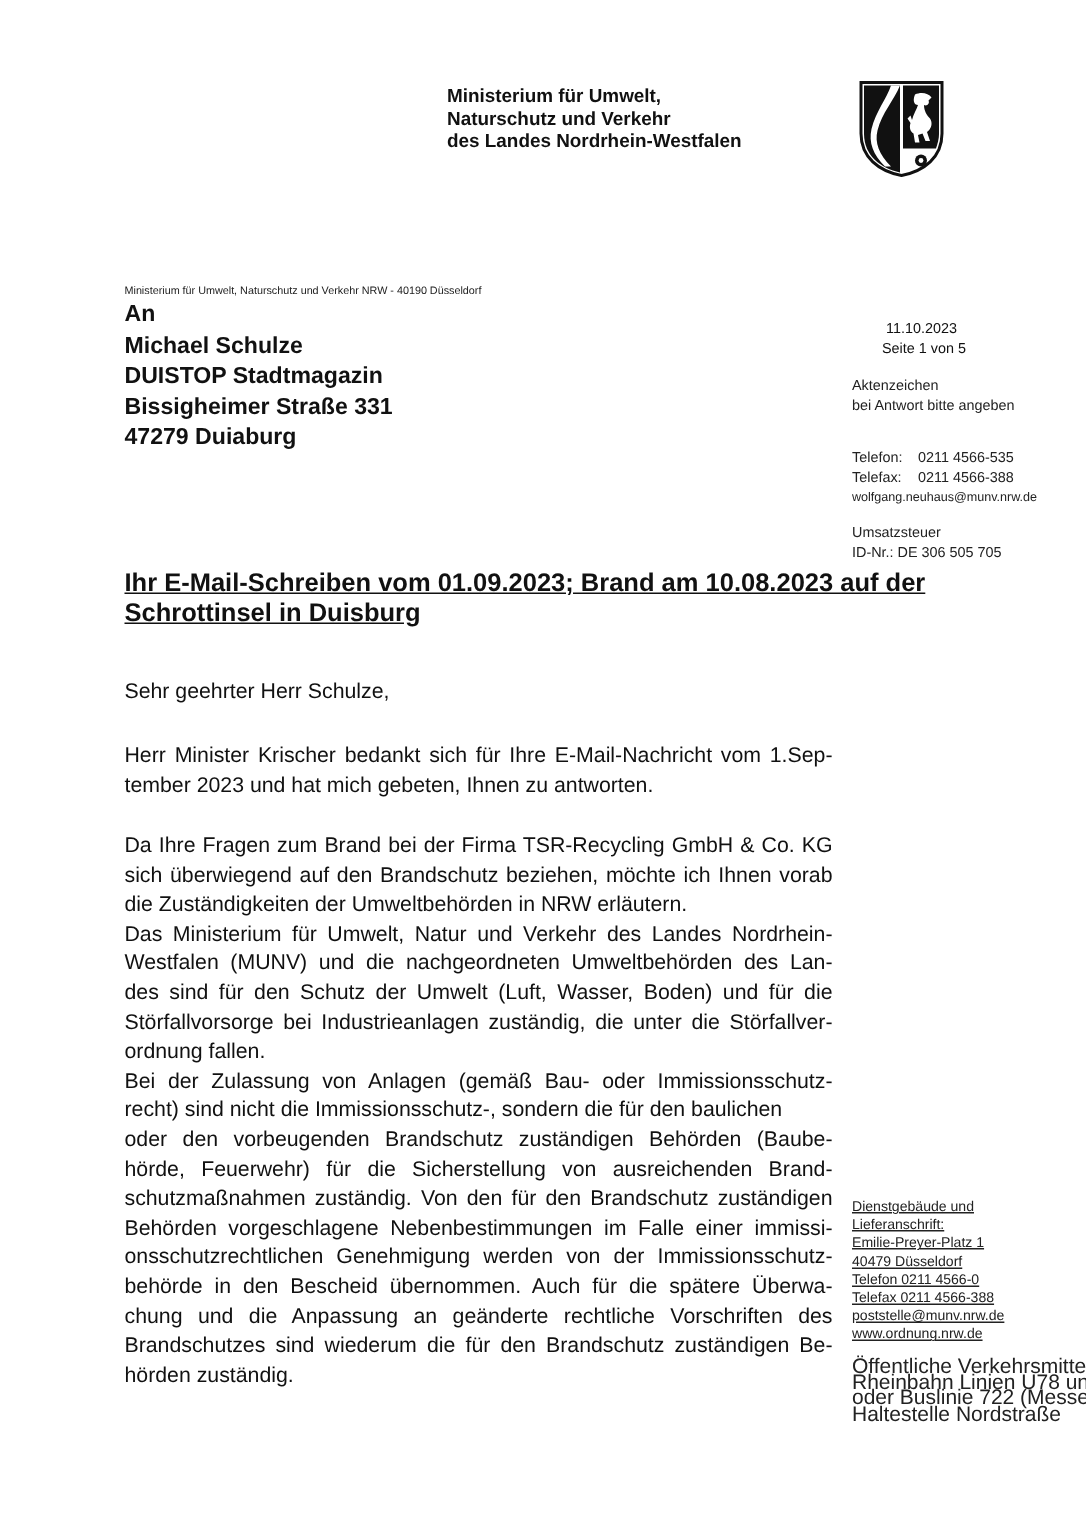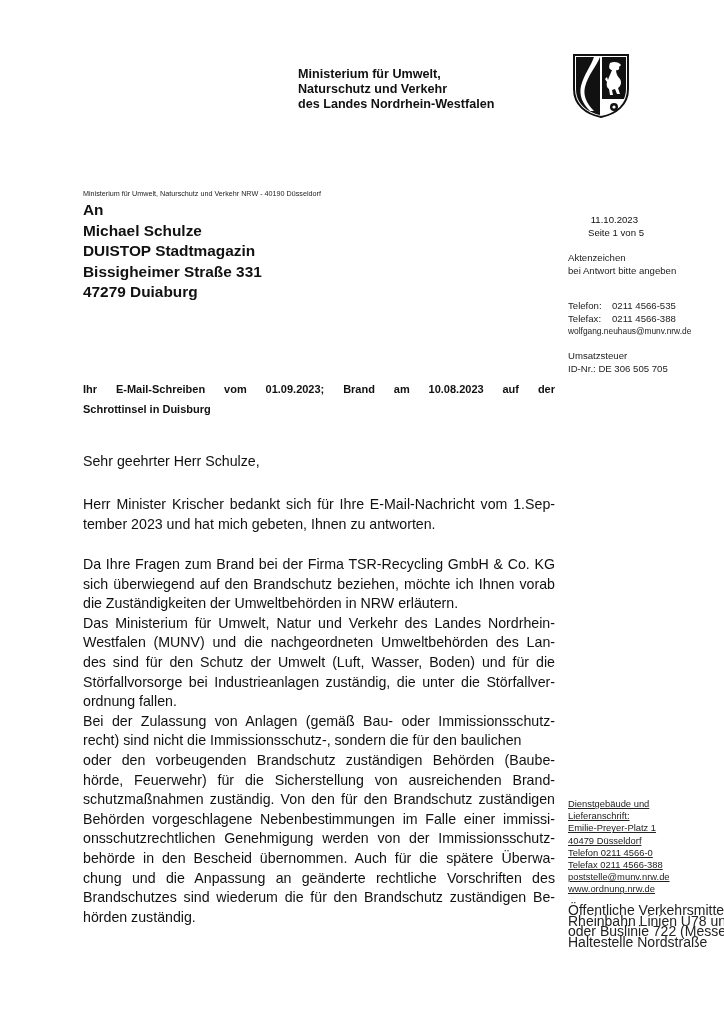--- a/index.html
+++ b/index.html
@@ -1,28 +1,28 @@
 <!DOCTYPE html>
 <html><head>
 <meta charset="utf-8">
 <style>
   html, body { margin: 0; padding: 0; background: #ffffff; }
   body { width: 724px; height: 1024px; position: relative; overflow: hidden; color: #111; font-family: "Liberation Sans", sans-serif; }
   .abs { position: absolute; }
-  .ministry { left: 298px; top: 67px; font-size: 12.6px; font-weight: bold; line-height: 15px; color: #111; }
+  .ministry { left: 298px; top: 57px; font-size: 12.6px; font-weight: bold; line-height: 15px; color: #111; }
   .ministry div { white-space: nowrap; }
   .crest { left: 572px; top: 53px; width: 58px; height: 66px; }
   .return-line { left: 83px; top: 189px; font-size: 7.2px; color: #222; white-space: nowrap; }
   .recipient { left: 83px; top: 200px; font-size: 15.4px; line-height: 20.6px; font-weight: bold; }
   .recipient div { white-space: nowrap; }
   .side { left: 568px; font-size: 9.6px; line-height: 12.5px; color: #222; }
   .side div { white-space: nowrap; }
   .date-block { left: 588px; top: 214px; font-size: 9.6px; line-height: 12.5px; text-align: right; width: 50px; }
   .date-block div { white-space: nowrap; text-align: right; }
-  .subject { left: 83px; top: 379px; width: 472px; font-size: 11px; font-weight: bold; line-height: 20px; text-align: justify; text-align-last: left; }
+  .subject { left: 83px; top: 379px; width: 472px; font-size: 17px; font-weight: bold; line-height: 20px; text-align: justify; text-align-last: left; text-decoration: underline; }
   .body-text { left: 83px; width: 472px; font-size: 14.2px; line-height: 19.6px; }
   .body-text div.line { white-space: nowrap; text-align: justify; text-align-last: justify; }
   .body-text div.line.last { text-align-last: left; }
   .small { font-size: 8.4px; }
   .tab { display: inline-block; width: 44px; }
 </style>
 </head>
 <body>
 
 <div class="abs ministry">

